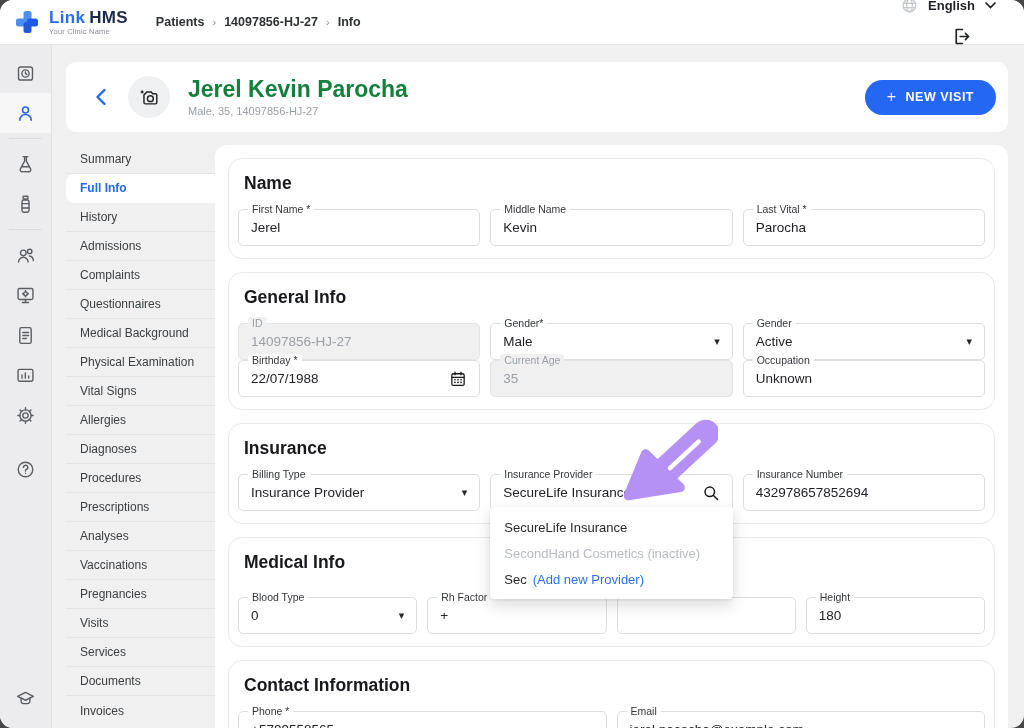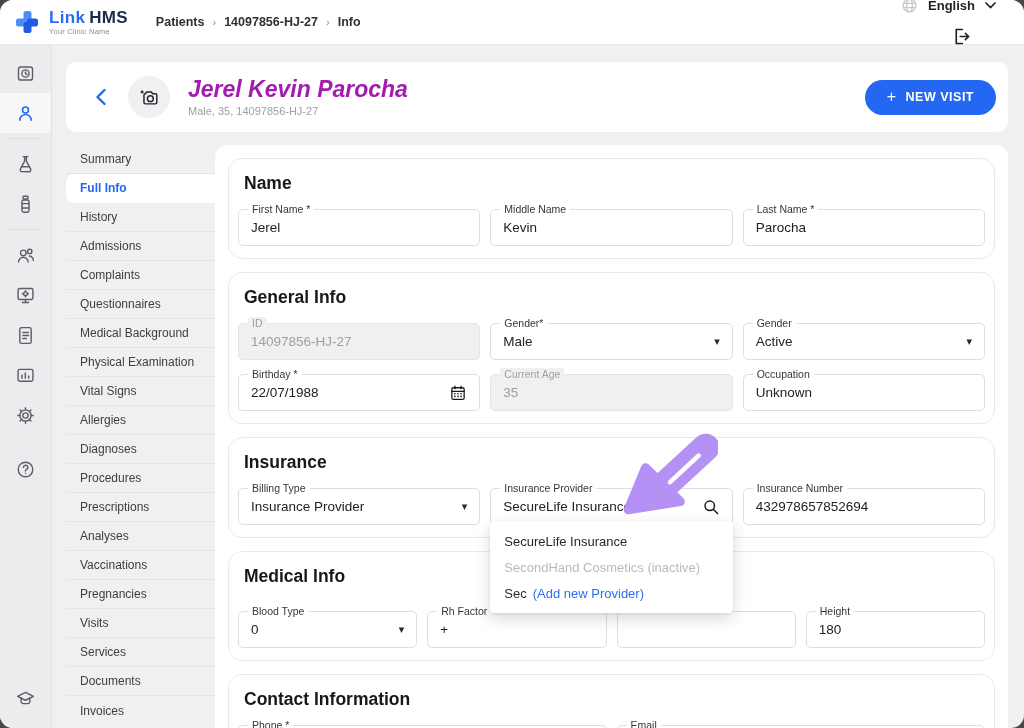--- a/index.html
+++ b/index.html
@@ -28,37 +28,37 @@
   .rail-div{height:1px;background:#dcdcde;margin:5px 9px;}
   .rail-spacer{flex:1;}
   .rail-bottom{margin-bottom:10px;}
 
   
   .page{position:absolute;left:52px;top:45px;right:0;bottom:0;}
   .header-card{position:absolute;left:14px;top:17px;width:942px;height:70px;background:#fff;border-radius:10px;display:flex;align-items:center;padding:0 12px 0 24px;}
   .back-btn{width:22px;height:22px;display:flex;align-items:center;justify-content:center;cursor:pointer;}
   .avatar{width:42px;height:42px;border-radius:50%;background:#eef0f2;display:flex;align-items:center;justify-content:center;margin-left:16px;cursor:pointer;}
   .pt-text{margin-left:18px;display:flex;flex-direction:column;}
-  .pt-name{font-size:23px;font-weight:600;color:#a21caf;line-height:1.1;font-style:italic;}
+  .pt-name{font-size:23px;font-weight:600;color:#15803d;line-height:1.1;}
   .pt-meta{font-size:11px;color:#9aa0a6;margin-top:3px;}
   .new-visit{margin-left:auto;height:35px;border-radius:18px;background:#2367f2;color:#fff;border:none;display:flex;align-items:center;gap:9px;padding:0 22px;font-size:12.5px;font-weight:700;letter-spacing:.5px;cursor:pointer;font-family:inherit;}
   .new-visit .plus{font-size:16px;font-weight:400;line-height:1;}
 
   
   .nav-col{position:absolute;left:14px;top:100px;width:149px;}
   .nav-item{height:29px;display:flex;align-items:center;padding-left:14px;font-size:12px;color:#3c4043;border-bottom:1px solid #e4e4e6;cursor:pointer;}
   .nav-item:last-child{border-bottom:none;}
   .nav-item.active{background:#fff;color:#2367f2;font-weight:600;border-radius:8px 0 0 8px;border-bottom-color:transparent;}
 
   
   .main-panel{position:absolute;left:163px;top:100px;width:793px;height:calc(100% - 100px);background:#fff;border-radius:12px 12px 0 0;padding:13px 13px 0 13px;overflow:visible;}
   .card{border:1px solid #e8e9eb;border-radius:14px;padding:12px 9px 12px 9px;margin-bottom:13px;background:#fff;}
   .card-title{font-size:17.5px;font-weight:600;color:#17181c;margin:2px 0 15px 6px;}
   .grid2{display:grid;grid-template-columns:1fr 1fr;gap:10px;margin-bottom:14px;}
-  .grid3{display:grid;grid-template-columns:1fr 1fr 1fr;gap:10px;margin-bottom:14px;}
+  .grid3{display:grid;grid-template-columns:1fr 1fr 1fr;gap:10px;}
   .grid4{display:grid;grid-template-columns:1fr 1fr 1fr 1fr;gap:10px;margin-bottom:14px;margin-top:24px;}
   .grid2:last-child,.grid3:last-child,.grid4:last-child{margin-bottom:0;}
 
   .field{position:relative;height:37px;border:1px solid #dcdee1;border-radius:5px;background:#fff;display:flex;align-items:center;padding:0 12px;font-size:13.5px;color:#202227;}
   .field .lbl{position:absolute;top:-7px;left:9px;font-size:10.5px;line-height:13px;color:#33363b;background:#fff;padding:0 4px;border-radius:3px;white-space:nowrap;}
   .field .val{white-space:nowrap;overflow:hidden;text-overflow:ellipsis;}
   .field.disabled{background:#f0f0f1;border-color:#e4e4e6;color:#9ba0a6;}
   .field.disabled .lbl{background:#f0f0f1;color:#9ba0a6;}
   .caret{margin-left:auto;font-size:11px;color:#26282c;line-height:1;}
   .field-icon{margin-left:auto;display:flex;align-items:center;}
@@ -253,21 +253,21 @@
         <div class="grid3">
           <div class="field">
             <span class="lbl">First Name *</span>
             <span class="val">Jerel</span>
           </div>
           <div class="field">
             <span class="lbl">Middle Name</span>
             <span class="val">Kevin</span>
           </div>
           <div class="field">
-            <span class="lbl">Last Name *</span>
+            <span class="lbl">Last Vital *</span>
             <span class="val">Parocha</span>
           </div>
         </div>
       </div>
 
       <div class="card">
         <div class="card-title">General Info</div>
         <div class="grid3">
           <div class="field disabled">
             <span class="lbl">ID</span>

